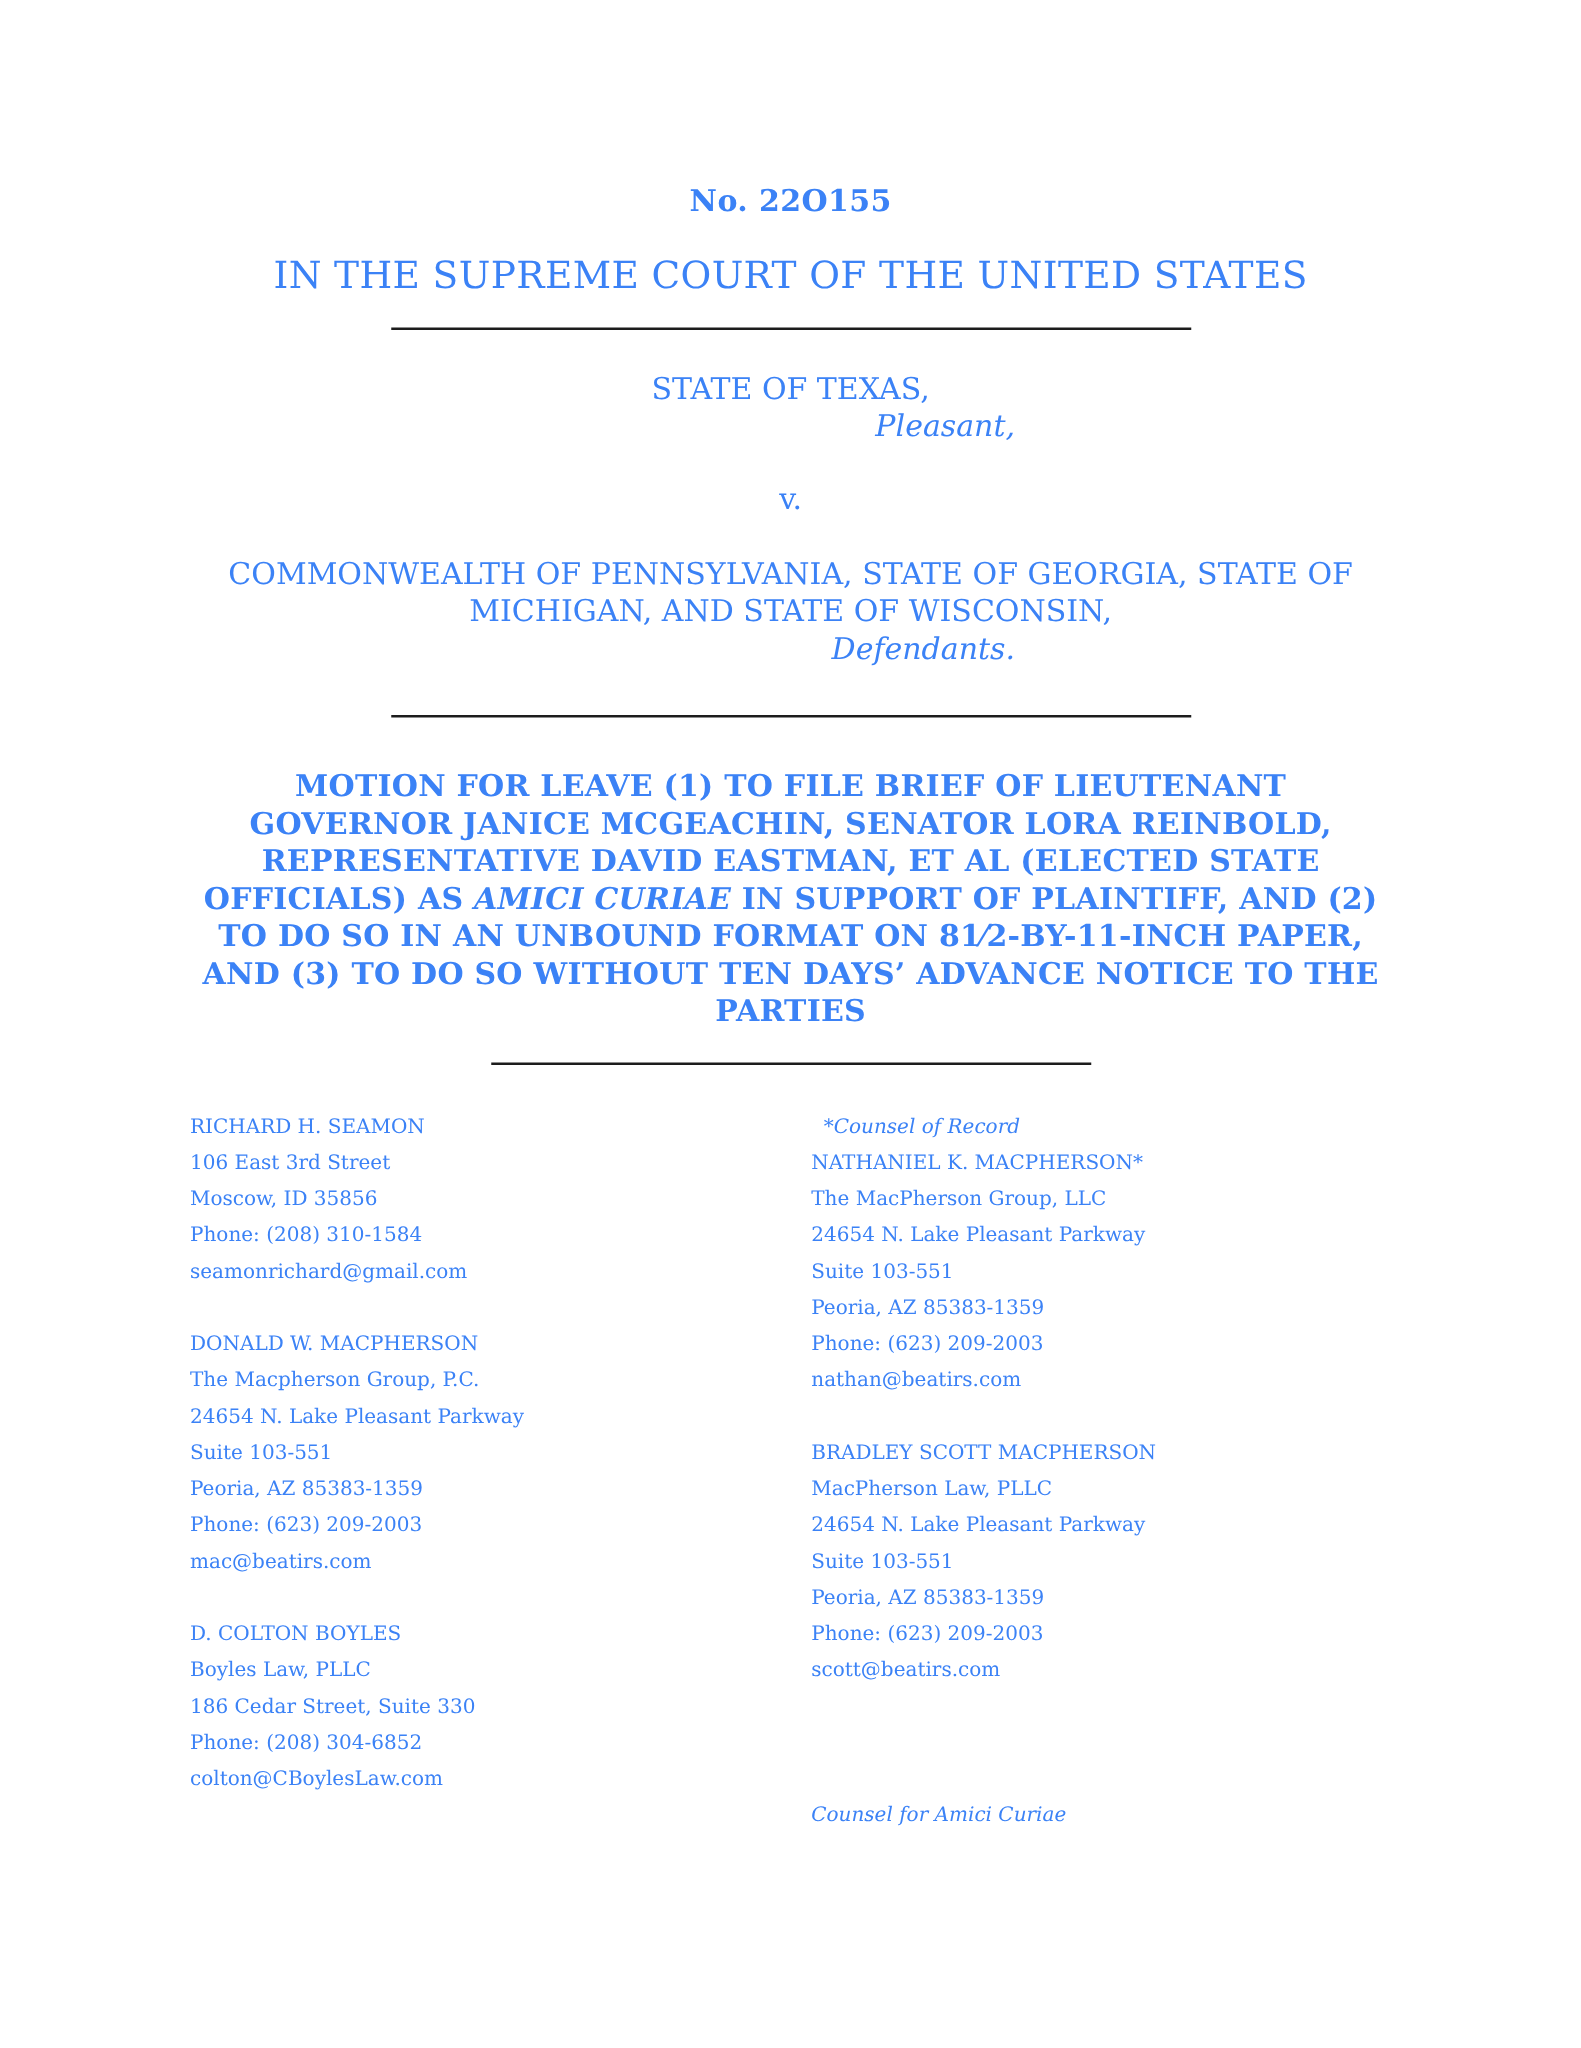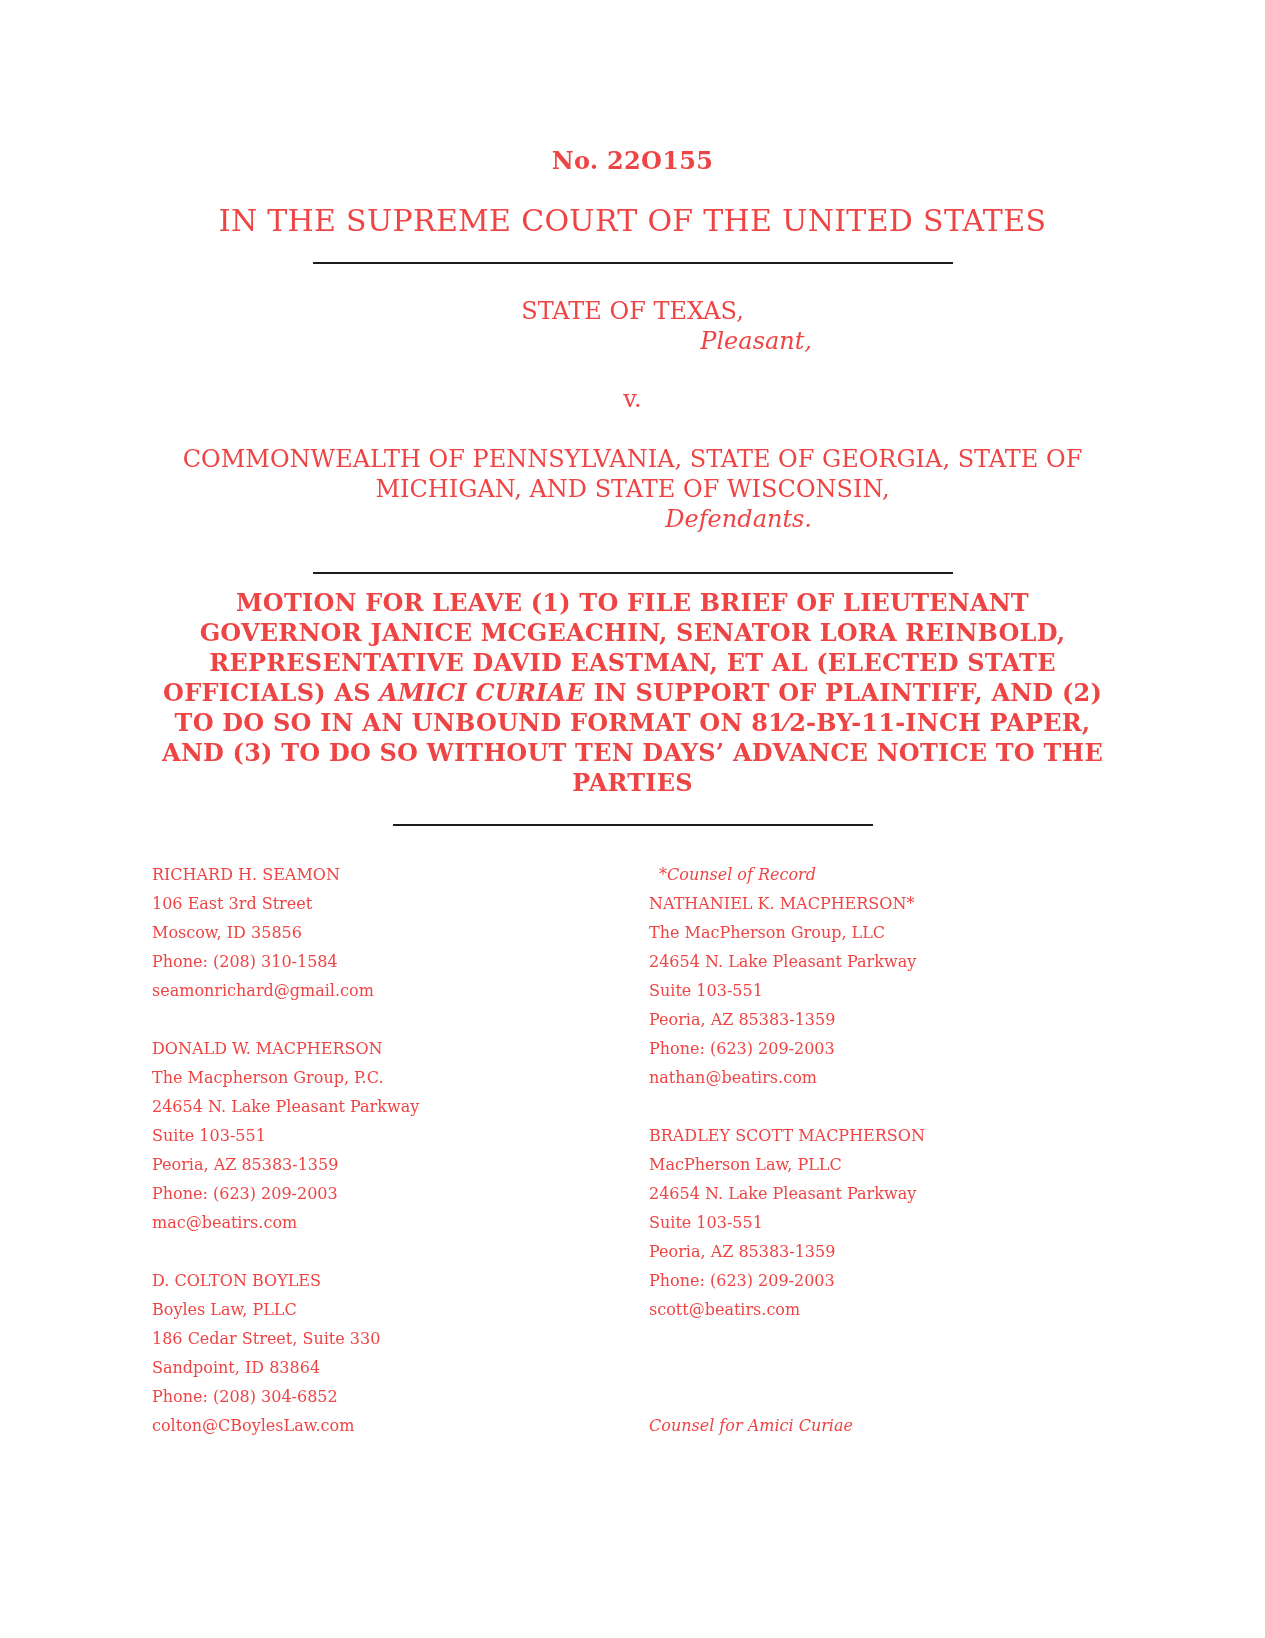--- a/index.html
+++ b/index.html
@@ -2,21 +2,21 @@
 <html><head>
 <meta charset="utf-8">
 <style>
   html, body { margin: 0; padding: 0; background: #ffffff; }
   .page {
     position: relative;
     width: 1265px;
     height: 1638px;
     box-sizing: border-box;
     background: #ffffff;
-    color: #ef4444;
+    color: #3b82f6;
     font-family: "DejaVu Serif", "Liberation Serif", serif;
     font-size: 24px;
     line-height: 1.25;
     padding: 146px 152px 0 152px;
     overflow: hidden;
   }
   .docket {
     text-align: center;
     font-weight: bold;
     letter-spacing: 0.3px;
@@ -49,21 +49,21 @@
     text-align: center;
     margin-top: 28px;
   }
   .defendants-name {
     text-align: center;
     margin-top: 30px;
   }
   .motion-title {
     text-align: center;
     font-weight: bold;
-    margin-top: 14px;
+    margin-top: 40px;
     line-height: 30px;
     letter-spacing: 0.2px;
   }
   .motion-title em { font-style: italic; }
   .counsel {
     display: flex;
     margin-top: 34px;
     font-size: 16px;
   }
   .counsel-col-left { width: 497px; flex: 0 0 497px; }
@@ -118,21 +118,20 @@
         <div class="c-line">24654 N. Lake Pleasant Parkway</div>
         <div class="c-line">Suite 103-551</div>
         <div class="c-line">Peoria, AZ 85383-1359</div>
         <div class="c-line">Phone: (623) 209-2003</div>
         <div class="c-line">mac@beatirs.com</div>
       </div>
       <div class="c-block">
         <div class="c-line">D. COLTON BOYLES</div>
         <div class="c-line">Boyles Law, PLLC</div>
         <div class="c-line">186 Cedar Street, Suite 330</div>
-        <div class="c-line">Sandpoint, ID 83864</div>
         <div class="c-line">Phone: (208) 304-6852</div>
         <div class="c-line">colton@CBoylesLaw.com</div>
       </div>
     </div>
 
     <div class="counsel-col-right">
       <div class="c-block">
         <div class="c-line c-line-record">*Counsel of Record</div>
         <div class="c-line">NATHANIEL K. MACPHERSON*</div>
         <div class="c-line">The MacPherson Group, LLC</div>

